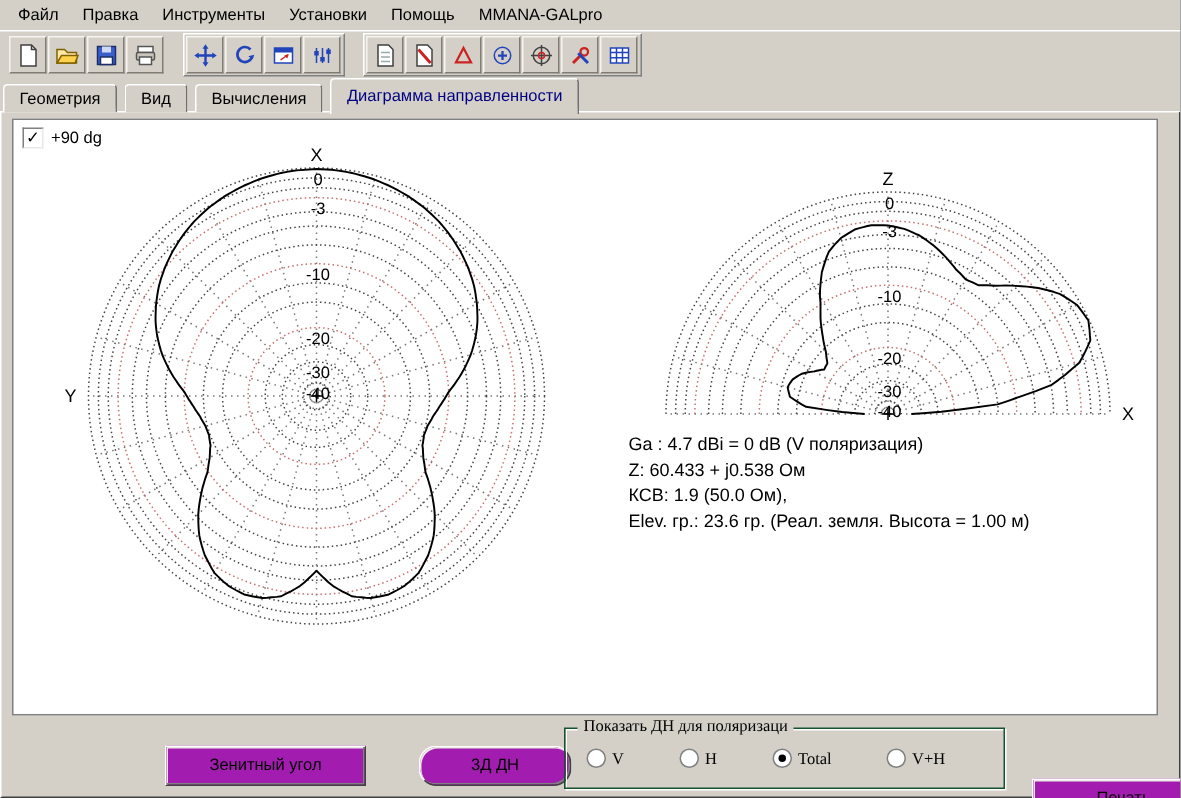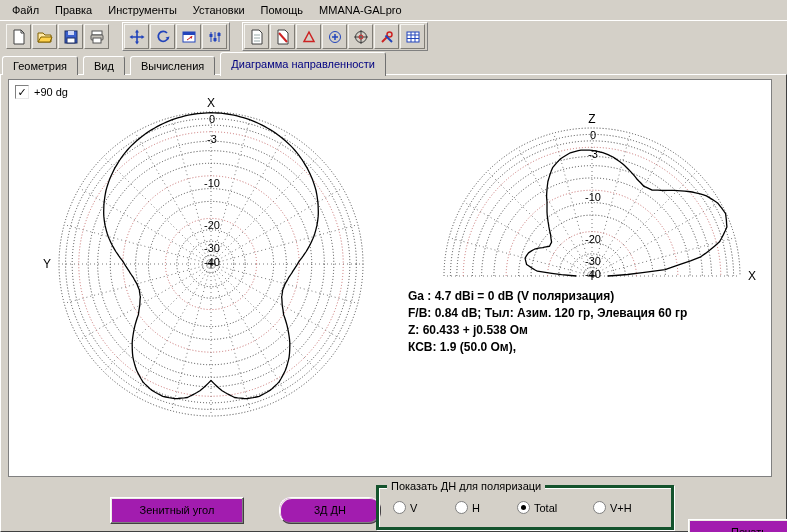--- a/index.html
+++ b/index.html
@@ -22,29 +22,29 @@
   
   .page{position:absolute;left:0;top:74px;width:785px;height:456px;background:#d4d0c8;
         border:1px solid;border-color:#fff #404040 #404040 #fff;}
   .panel{position:absolute;left:7px;top:4px;width:762px;height:396px;background:#fff;border:1px solid #808080;}
   .chk{position:absolute;left:6px;top:5px;display:flex;align-items:center;gap:5px;z-index:3;}
   .chkbox{width:12px;height:12px;background:#fff;border:1px solid;border-color:#808080 #e8e8e8 #e8e8e8 #808080;
           font-size:11px;line-height:12px;text-align:center;}
   svg.polar{position:absolute;font-family:"Liberation Sans",sans-serif;}
   #polar-left{left:0;top:4px;}
   #polar-right{left:388px;top:0;}
-  .info{position:absolute;left:399px;top:208px;width:352px;font-size:12px;line-height:17px;z-index:2;font-weight:bold;}
+  .info{position:absolute;left:410px;top:208px;width:352px;font-size:12px;line-height:17px;z-index:2;}
   
   .btn{position:absolute;height:25px;background:#a21caf;border:1px solid;border-color:#fff #404040 #404040 #fff;
        box-shadow:inset -1px -1px 0 #808080,inset 1px 1px 0 #ecebe5;text-align:center;line-height:25px;}
   #btn-zenith{left:109px;top:422px;width:132px;}
   #btn-3d{left:278px;top:422px;width:100px;border-radius:12px;}
   #btn-print{left:687px;top:444px;width:90px;padding-left:15px;}
-  .groupbox{position:absolute;left:375px;top:410px;width:292px;height:39px;border:3px solid #14532d;
-            box-shadow:inset 1px 1px 0 #fff,1px 1px 0 #fff;}
+  .groupbox{position:absolute;left:375px;top:410px;width:292px;height:39px;border:1px solid #14532d;
+            box-shadow:inset 1px 1px 0 #fff,1px 1px 0 #fff;font-family:Liberation Serif, serif;}
   .legend{position:absolute;top:-8px;left:8px;background:#d4d0c8;padding:0 4px;white-space:nowrap;}
   .radio{position:absolute;top:13px;display:flex;align-items:center;gap:4px;}
   .rcircle{width:11px;height:11px;border-radius:50%;background:#fff;border:1px solid #808080;position:relative;}
   .radio.on .rcircle::after{content:"";position:absolute;left:3px;top:3px;width:5px;height:5px;border-radius:50%;background:#000;}
 </style>
 </head>
 <body>
 
 <div class="window">
 
@@ -265,23 +265,23 @@
           <text x="196" y="162.6" text-anchor="middle" font-size="11" fill="#000">-20</text>
           <text x="196" y="184.8" text-anchor="middle" font-size="11" fill="#000">-30</text>
           <text x="196" y="198.12" text-anchor="middle" font-size="11" fill="#000">-40</text>
           <text x="195" y="43" text-anchor="middle" font-size="12" fill="#000">Z</text>
           <text x="355" y="200" text-anchor="middle" font-size="12" fill="#000">X</text>
           <path d="M210.5 196.0 L218.3 195.5 L230.5 194.5 L245.5 192.7 L268.1 189.6 L275.2 187.2 L283.1 184.4 L293.5 180.8 L303.7 176.8 L308.5 173.4 L313.2 169.8 L317.8 165.9 L322.5 161.8 L324.5 158.3 L326.4 154.6 L328.2 150.8 L329.9 146.9 L329.6 143.6 L329.4 140.3 L329.0 137.0 L328.6 133.7 L326.7 131.0 L324.9 128.4 L322.9 125.8 L321.0 123.3 L318.1 121.3 L315.2 119.4 L312.3 117.6 L309.4 115.9 L305.8 114.7 L302.2 113.7 L298.7 112.8 L295.1 112.0 L291.3 111.5 L287.7 111.1 L284.0 110.8 L280.4 110.6 L276.9 110.4 L273.5 110.3 L270.1 110.4 L266.7 110.5 L263.8 110.3 L260.9 110.1 L258.0 110.1 L255.1 110.1 L253.1 109.1 L251.0 108.1 L248.9 107.2 L246.8 106.3 L245.2 104.5 L243.6 102.7 L241.8 101.0 L240.1 99.3 L238.5 97.2 L236.8 95.2 L235.0 93.1 L233.2 91.1 L231.3 89.2 L229.3 87.2 L227.3 85.3 L225.2 83.5 L222.9 81.8 L220.7 80.2 L218.4 78.6 L216.0 77.0 L213.5 75.9 L211.0 74.7 L208.4 73.6 L205.8 72.6 L203.1 72.0 L200.4 71.3 L197.7 70.8 L195.0 70.3 L192.3 70.2 L189.5 70.1 L186.7 70.1 L184.0 70.2 L181.3 70.7 L178.6 71.4 L175.9 72.1 L173.3 72.8 L170.8 74.2 L168.3 75.7 L165.9 77.2 L163.6 78.7 L161.5 80.9 L159.4 83.1 L157.5 85.4 L155.6 87.7 L154.2 91.1 L153.0 94.6 L151.9 98.1 L150.9 101.5 L150.4 105.5 L150.0 109.5 L149.7 113.5 L149.6 117.4 L150.0 121.8 L150.0 125.4 L150.0 128.6 L150.0 131.8 L150.2 135.0 L150.6 138.1 L151.0 141.2 L151.5 144.2 L151.9 146.9 L152.4 149.5 L153.0 152.1 L153.6 154.6 L153.8 156.6 L154.0 158.4 L154.3 160.3 L154.6 162.1 L154.1 163.2 L153.5 164.2 L153.0 165.2 L152.5 166.3 L150.8 166.5 L149.2 166.8 L147.5 167.2 L145.8 167.6 L143.7 167.9 L141.6 168.2 L139.6 168.7 L137.5 169.2 L136.0 170.0 L134.5 170.9 L133.0 171.9 L131.5 172.9 L130.6 174.1 L129.7 175.4 L128.9 176.7 L128.1 178.1 L128.4 179.7 L128.8 181.3 L129.2 182.9 L129.6 184.5 L132.3 186.3 L135.0 188.1 L137.7 189.7 L140.4 191.2 L154.8 193.4 L164.5 194.7 L173.6 195.5 L179.5 196.0" fill="none" stroke="#000000" stroke-width="1.3" stroke-linejoin="round"></path>
         </svg>
 
       <div class="info">
         <div>Ga : 4.7 dBi = 0 dB  (V поляризация)</div>
-        <div>F/B: 0.84 dB; Тыл: Азим. 120 гр, Элевация 60 гр</div>
         <div>Z: 60.433 + j0.538 Ом</div>
         <div>КСВ: 1.9 (50.0 Ом),</div>
+        <div>Elev. гр.: 23.6 гр. (Реал. земля. Высота = 1.00 м)</div>
       </div>
     </div>
 
     <div class="btn" id="btn-zenith">Зенитный угол</div>
     <div class="btn" id="btn-3d">3Д  ДН</div>
 
     <div class="groupbox">
       <span class="legend">Показать ДН для поляризаци</span>
       <label class="radio" style="left:14px">
         <span class="rcircle"></span>

